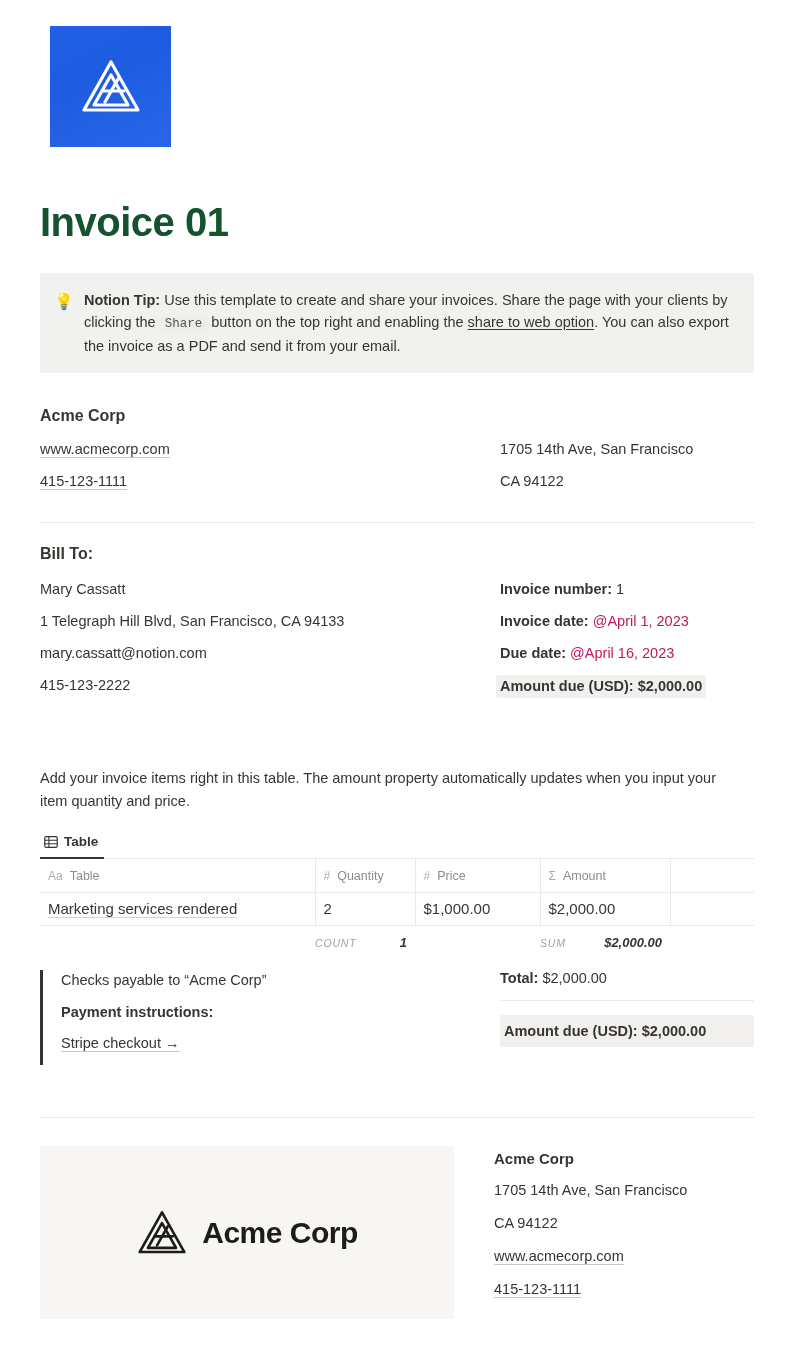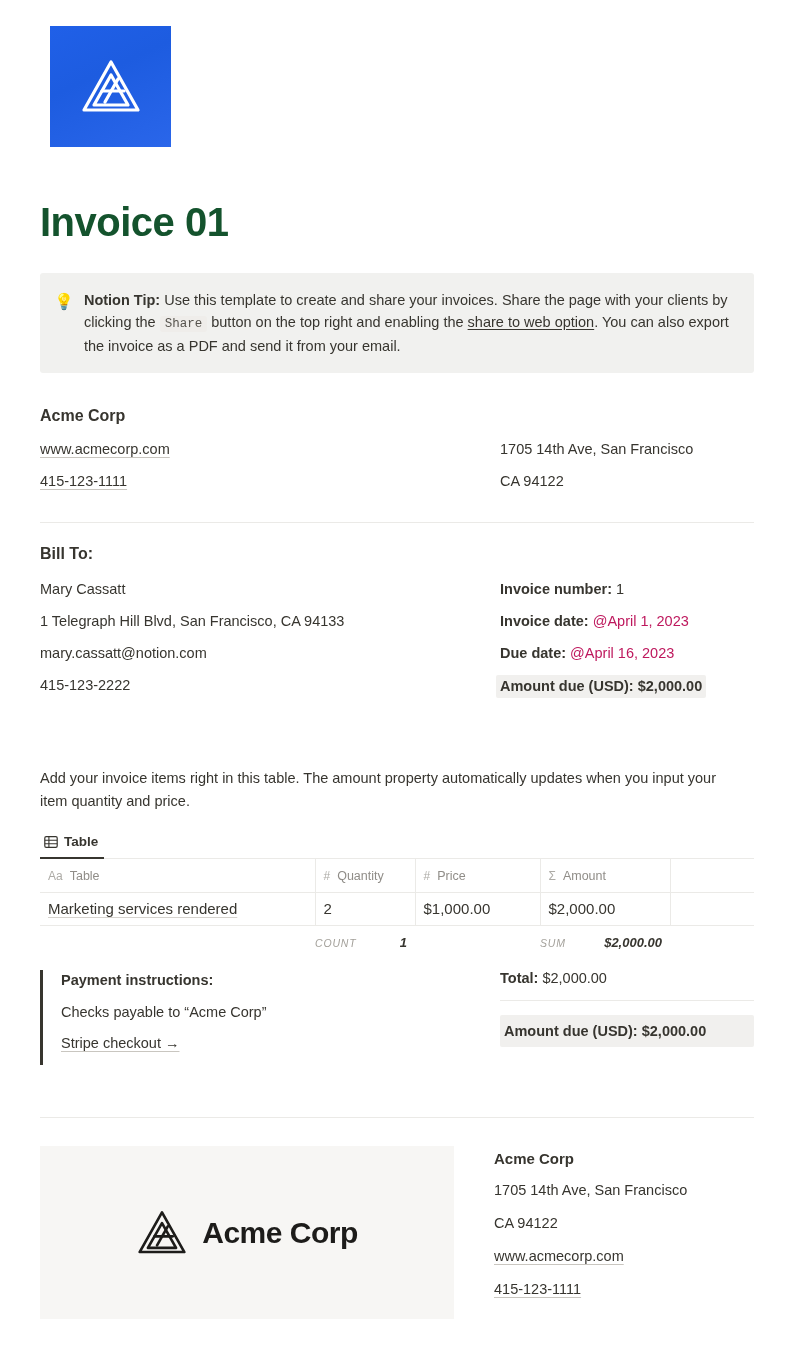--- a/index.html
+++ b/index.html
@@ -422,22 +422,22 @@
     <div class="rollup-cell col-price"></div>
     <div class="rollup-cell col-amt">
       <span class="lbl">SUM</span>
       <span class="val">$2,000.00</span>
     </div>
     <div class="rollup-cell col-blank"></div>
   </div>
 
   <div class="pay-wrap">
     <div class="pay-left">
+      <div class="pay-line">Checks payable to “Acme Corp”</div>
       <div class="pay-line"><b>Payment instructions:</b></div>
-      <div class="pay-line">Checks payable to “Acme Corp”</div>
       <div class="pay-line"><a class="link" href="#">Stripe checkout →</a></div>
     </div>
     <div class="pay-right">
       <div class="total-line"><b>Total:</b> <span>$2,000.00</span></div>
       <div class="amount-due-box"><span>Amount due (USD):</span> <span>$2,000.00</span></div>
     </div>
   </div>
 
   <div class="big-divider"></div>
 

